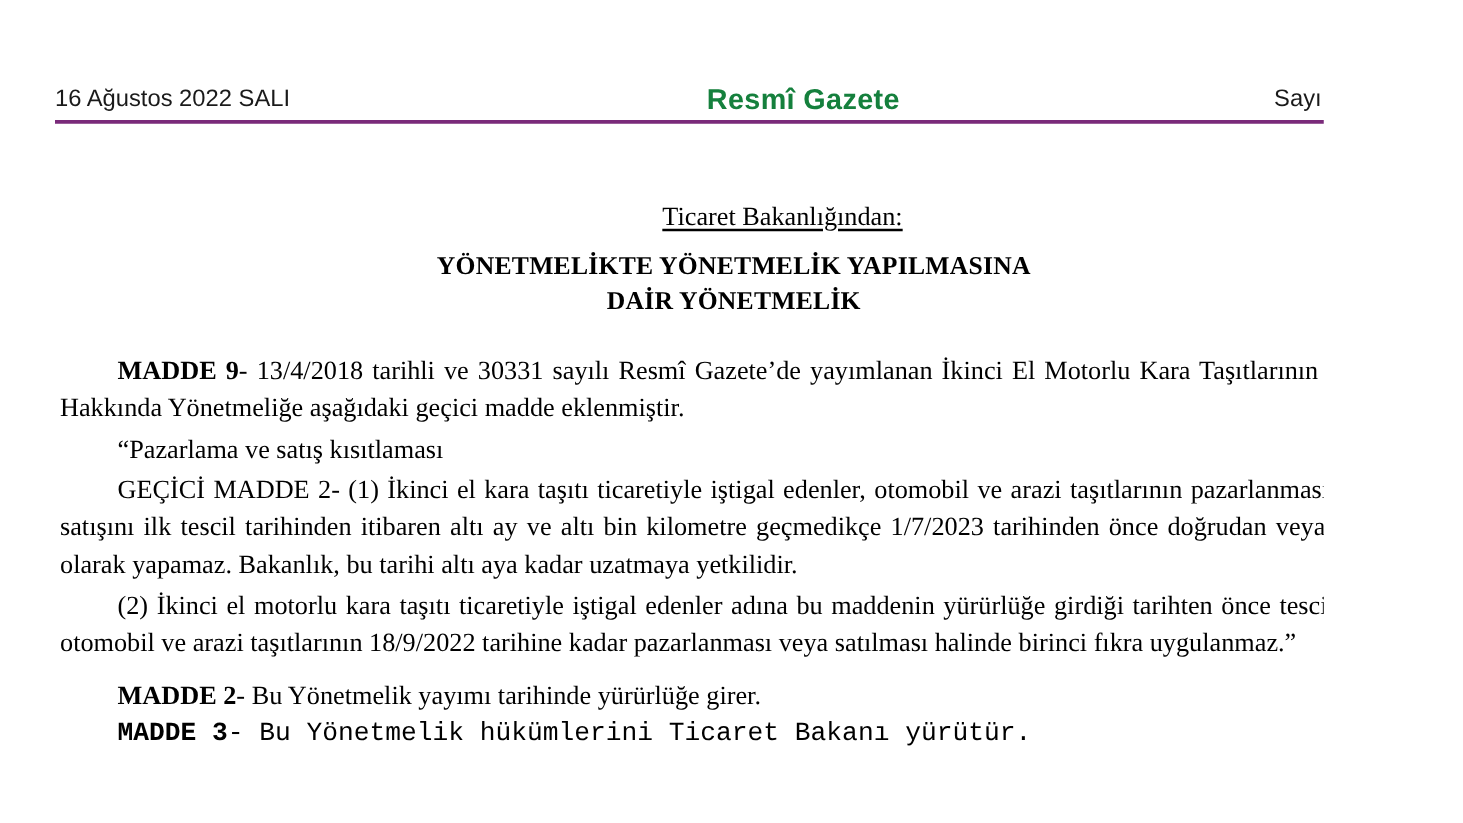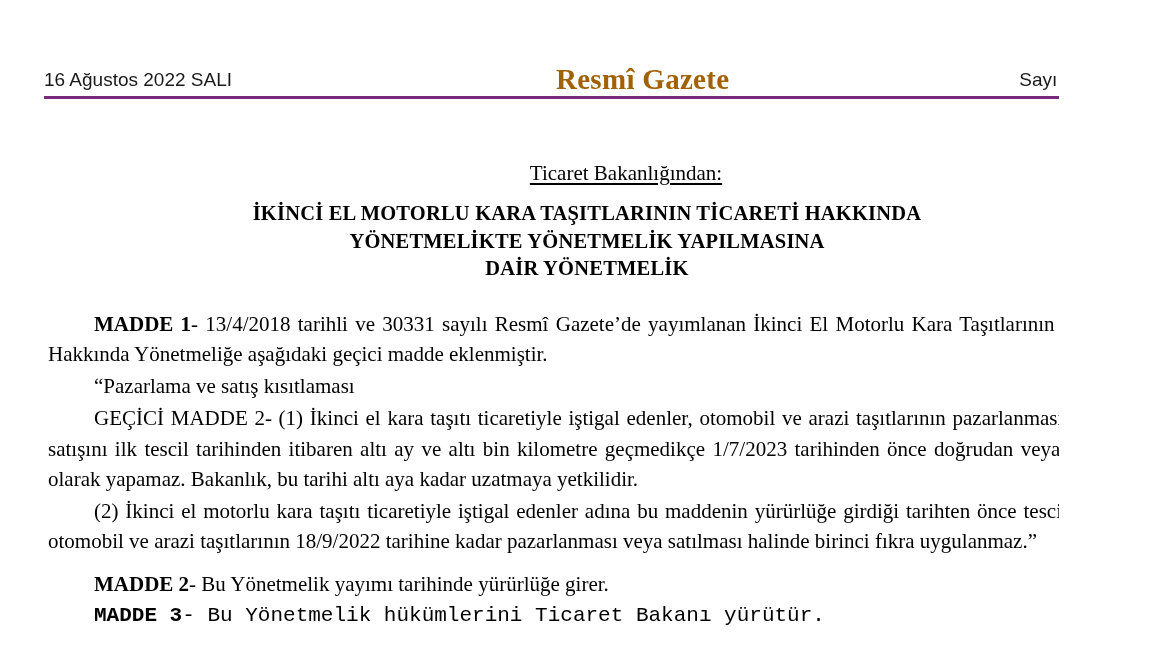--- a/index.html
+++ b/index.html
@@ -35,24 +35,24 @@
   .masthead-issue {
     font-family: "Liberation Sans", "DejaVu Sans", sans-serif;
     font-size: 19px;
     line-height: 1;
     color: #1a1a1a;
     white-space: nowrap;
   }
   .masthead-date { text-align: left; }
   .masthead-issue { text-align: right; }
   .masthead-title {
-    font-family: Liberation Serif, serif;
-    font-size: 29px;
+    font-family: Liberation Sans, sans-serif;
+    font-size: 23px;
     font-weight: 700;
-    color: #a16207;
+    color: #15803d;
     letter-spacing: 0.3px;
     white-space: nowrap;
     margin-left: 34px;
   }
 
   .masthead-rule {
     position: absolute;
     left: 44px;
     top: 48px;
     width: 1082px;
@@ -132,27 +132,26 @@
   <div class="masthead-rule"></div>
 
 
   <div class="content">
 
     <p class="issuer-wrap">
       <span class="issuer">Ticaret Bakanlığından:</span>
     </p>
 
     <div class="doc-title">
-      <span>İKİNCİ EL MOTORLU KARA TAŞITLARININ TİCARETİ HAKKINDA</span>
       <span>YÖNETMELİKTE YÖNETMELİK YAPILMASINA</span>
       <span>DAİR YÖNETMELİK</span>
     </div>
 
     <p class="para first-block">
-      <span class="indent"></span><b>MADDE 1</b><span>- 13/4/2018 tarihli ve 30331 sayılı Resmî Gazete’de yayımlanan İkinci El Motorlu Kara Taşıtlarının Ticareti Hakkında Yönetmeliğe aşağıdaki geçici madde eklenmiştir.</span>
+      <span class="indent"></span><b>MADDE 9</b><span>- 13/4/2018 tarihli ve 30331 sayılı Resmî Gazete’de yayımlanan İkinci El Motorlu Kara Taşıtlarının Ticareti Hakkında Yönetmeliğe aşağıdaki geçici madde eklenmiştir.</span>
     </p>
 
     <p class="para quote-head">
       <span class="indent"></span><span>“Pazarlama ve satış kısıtlaması</span>
     </p>
 
     <p class="para article">
       <span class="indent"></span><span>GEÇİCİ MADDE 2- (1) İkinci el kara taşıtı ticaretiyle iştigal edenler, otomobil ve arazi taşıtlarının pazarlanmasını veya satışını ilk tescil tarihinden itibaren altı ay ve altı bin kilometre geçmedikçe 1/7/2023 tarihinden önce doğrudan veya dolaylı olarak yapamaz. Bakanlık, bu tarihi altı aya kadar uzatmaya yetkilidir.</span>
     </p>
 

